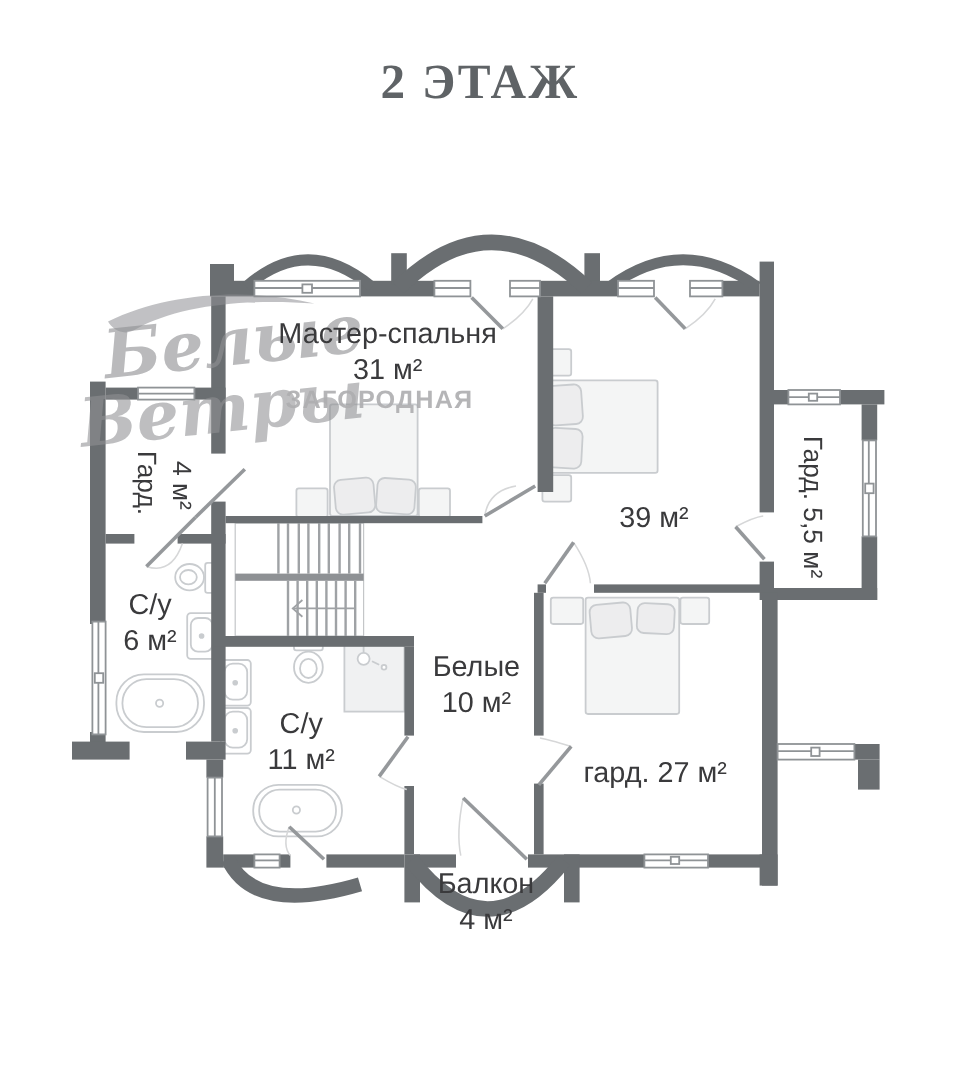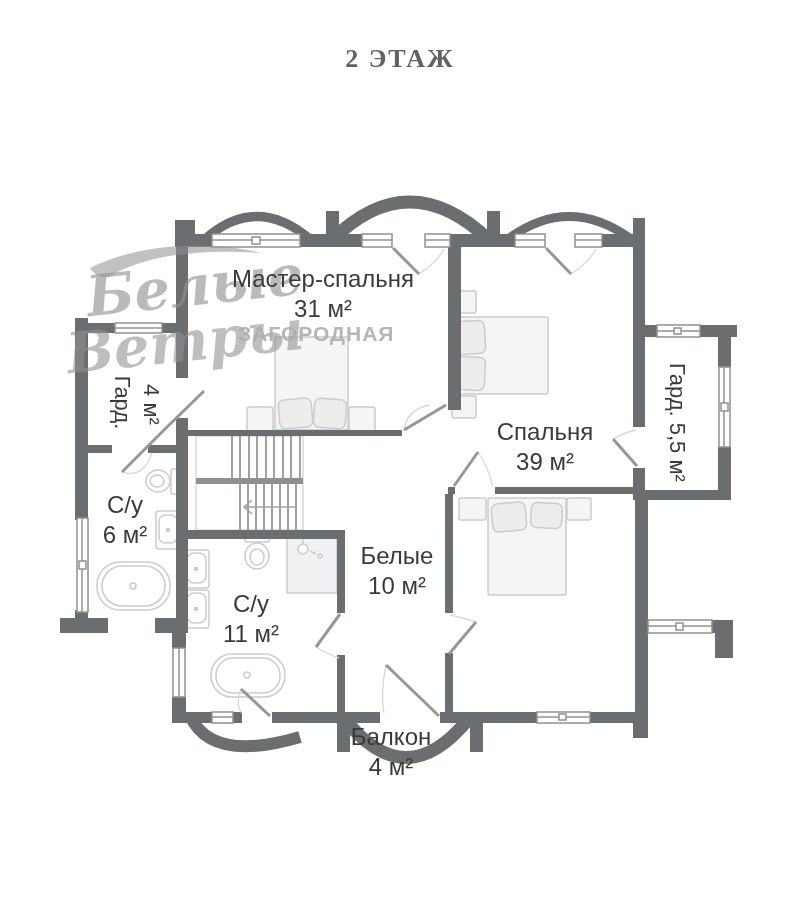--- a/index.html
+++ b/index.html
@@ -1,20 +1,20 @@
 <!DOCTYPE html>
 <html><head>
 <meta charset="utf-8">
 <style>
   html,body{margin:0;padding:0;background:#fff;}
   #screen{position:relative;width:800px;height:900px;background:#ffffff;overflow:hidden;
           font-family:"Liberation Sans",sans-serif;}
   #plan-title{position:absolute;left:0;top:44px;width:800px;text-align:center;
       font-family:"Liberation Serif","DejaVu Serif",serif;font-weight:bold;
-      font-size:26px;letter-spacing:2px;color:#5f6366;}
+      font-size:41px;letter-spacing:2px;color:#5f6366;}
   svg{position:absolute;left:0;top:0;}
   #plan-svg{z-index:1;}
   .wm{position:absolute;z-index:2;color:#909194;}
   #wm-script1{left:86px;top:252px;font-family:"DejaVu Serif",serif;font-style:italic;
       font-weight:bold;font-size:56px;opacity:.62;transform:rotate(-6deg);}
   #wm-script2{left:66px;top:308px;font-family:"DejaVu Serif",serif;font-style:italic;
       font-weight:bold;font-size:56px;opacity:.58;transform:rotate(-6deg);}
   #wm-caption{left:238px;top:322px;font-size:21px;font-weight:bold;line-height:23px;
       letter-spacing:1px;color:#aeaeb0;opacity:.9;}
   #wm-swoosh{left:0;top:0;z-index:2;opacity:.55;}
@@ -284,38 +284,38 @@
   <div class="wm" id="wm-script2">Ветры</div>
   <div class="wm" id="wm-caption">
     <div>ЗАГОРОДНАЯ</div>
   </div>
 
   <div class="rlabel" style="left:323px;top:264px;">
     <div>Мастер-спальня</div>
     <div>31 м²</div>
   </div>
   <div class="rlabel" style="left:545px;top:417px;">
-    <div>Спальня</div>
     <div>39 м²</div>
   </div>
   <div class="rlabel" style="left:125px;top:490px;">
     <div>С/у</div>
     <div>6 м²</div>
   </div>
   <div class="rlabel" style="left:251px;top:589px;">
     <div>С/у</div>
     <div>11 м²</div>
   </div>
   <div class="rlabel" style="left:397px;top:541px;">
     <div>Белые</div>
     <div>10 м²</div>
   </div>
   <div class="rlabel" style="left:546px;top:630px;">
-  </div>
-  <div class="rlabel" style="left:391px;top:722px;">
+    <div>гард. 27 м²</div>
+  </div>
+  <div class="rlabel" style="left:405px;top:722px;">
     <div>Балкон</div>
     <div>4 м²</div>
   </div>
   <div class="vlabel" style="left:135px;top:355px;width:95px;height:26px;">Гард.</div>
   <div class="vlabel" style="left:164px;top:362px;width:85px;height:26px;">4 м²</div>
   <div class="vlabel" style="left:700px;top:350px;width:145px;height:45px;line-height:45px;">Гард. 5,5 м²</div>
 
 </div>
 
 </body></html>

